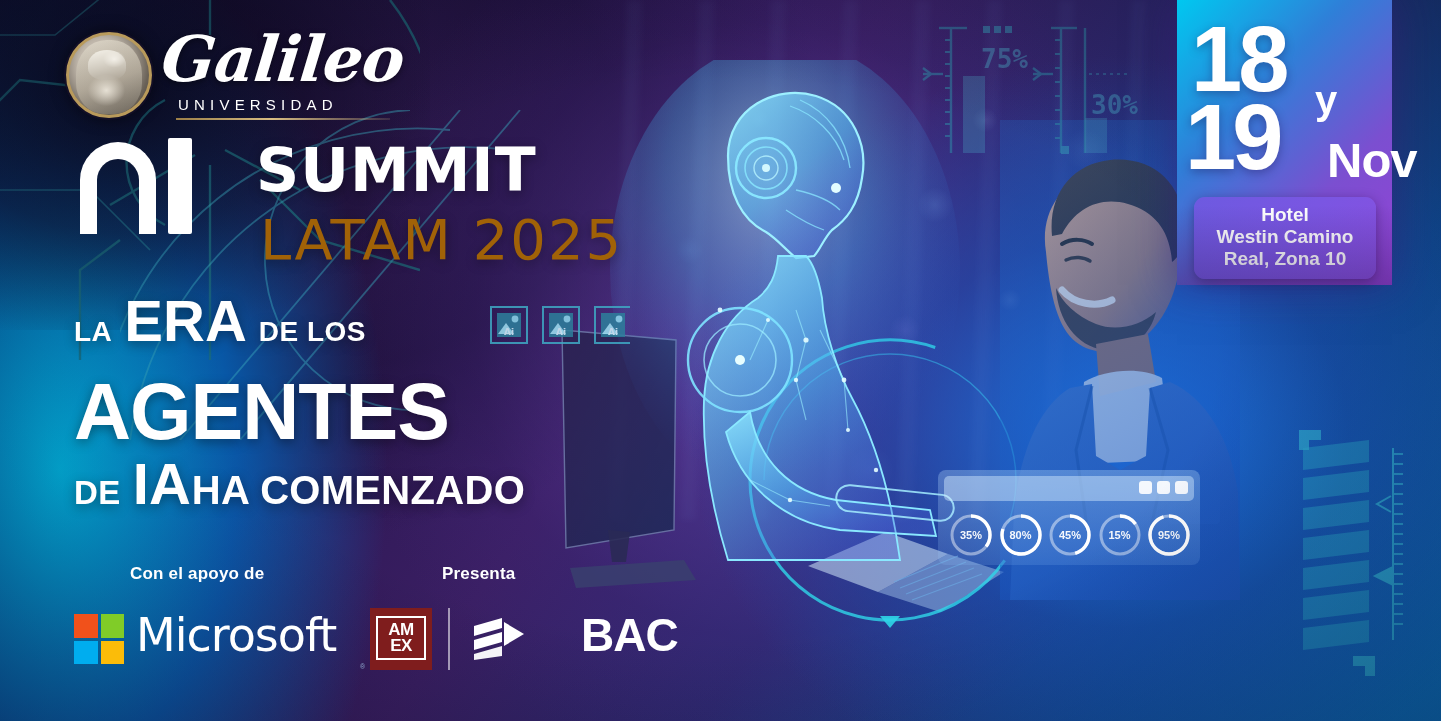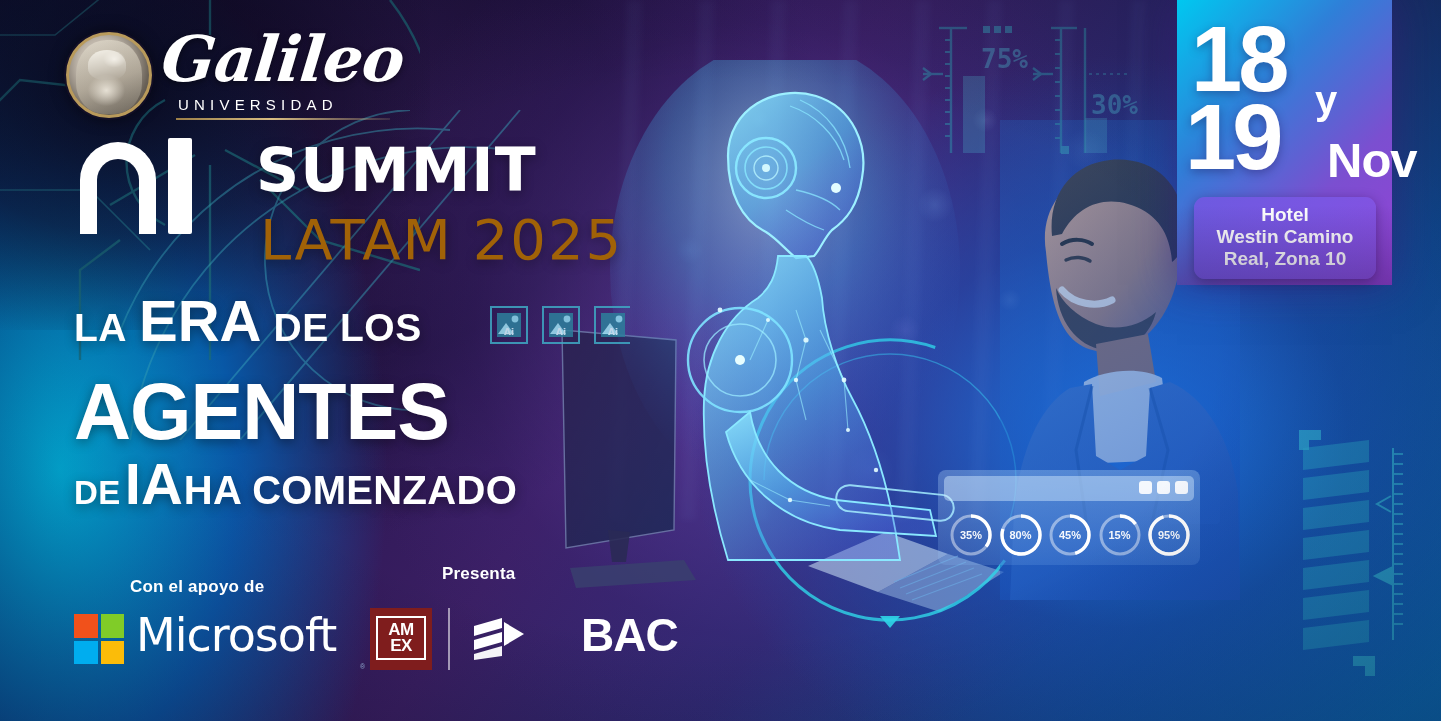--- a/index.html
+++ b/index.html
@@ -131,32 +131,32 @@
     font-size:56px; line-height:1; font-weight:400; color:#a16207;
     letter-spacing:2px;
     font-family:"DejaVu Sans", sans-serif;
     text-shadow:0 3px 12px rgba(0,0,0,.35);
   }
 
   
   .tagline{ position:absolute; left:74px; top:292px; width:520px; }
   .tg-line{ display:block; color:#fff; font-weight:700; text-shadow:0 3px 12px rgba(0,0,0,.4); white-space:nowrap; }
   .tg1{ font-size:0; line-height:58px; }
-  .tg1 .sm{ font-size:39px; letter-spacing:.5px; }
+  .tg1 .sm{ font-size:28px; letter-spacing:.5px; }
   .tg1 .lg{ font-size:58px; letter-spacing:0px; }
   .tg2{ font-size:79px; line-height:84px; letter-spacing:-1px; }
   .tg3{ font-size:0; line-height:60px; }
   .tg3 .sm{ font-size:33px; letter-spacing:.5px; }
   .tg3 .lg{ font-size:58px; }
   .tg3 .md{ font-size:40px; letter-spacing:.3px; }
 
   
   .sponsors{ position:absolute; left:74px; top:558px; width:560px; height:130px; }
   .spon-label{ position:absolute; font-size:17px; font-weight:700; color:#fff; letter-spacing:.2px; }
-  .spon-label.l1{ left:56px; top:6px;margin-top:13px; }
+  .spon-label.l1{ left:56px; top:6px; }
   .spon-label.l2{ left:368px; top:6px; }
 
   .ms-logo{ position:absolute; left:0px; top:52px; width:244px; height:56px; }
   .ms-grid{ position:absolute; left:0; top:4px; width:50px; height:50px; display:grid; grid-template-columns:1fr 1fr; grid-template-rows:1fr 1fr; gap:3px; }
   .ms-q{ width:100%; height:100%; }
   .ms-q.r{ background:#f1511b; } .ms-q.g{ background:#80cc28; }
   .ms-q.b{ background:#00adef; } .ms-q.y{ background:#fbbc09; }
   .ms-word{ position:absolute; left:62px; top:-2px; font-size:46px; font-weight:400; color:#fff; letter-spacing:-1px; font-family:"DejaVu Sans", sans-serif; }
 
   .amex{ position:absolute; left:296px; top:50px; width:62px; height:62px; background:#7f1d1d; }
@@ -587,21 +587,21 @@
     <div class="title-summit">SUMMIT</div>
     <div class="title-latam">LATAM 2025</div>
   </div>
 
   <div class="tagline">
     <span class="tg-line tg1">
       <span class="sm">LA</span><span class="lg" style="margin-left:12px">ERA</span><span class="sm" style="margin-left:12px">DE LOS</span>
     </span>
     <span class="tg-line tg2">AGENTES</span>
     <span class="tg-line tg3">
-      <span class="sm">DE</span><span class="lg" style="margin-left:4px">IA</span><span class="md" style="margin-left:1px">HA COMENZADO</span>
+      <span class="sm">DE</span><span class="lg" style="margin-left:12px">IA</span><span class="md" style="margin-left:1px">HA COMENZADO</span>
     </span>
   </div>
 
   <div class="sponsors">
     <div class="spon-label l1">Con el apoyo de</div>
     <div class="spon-label l2">Presenta</div>
 
     <div class="ms-logo">
       <div class="ms-grid">
         <span class="ms-q r"></span>

